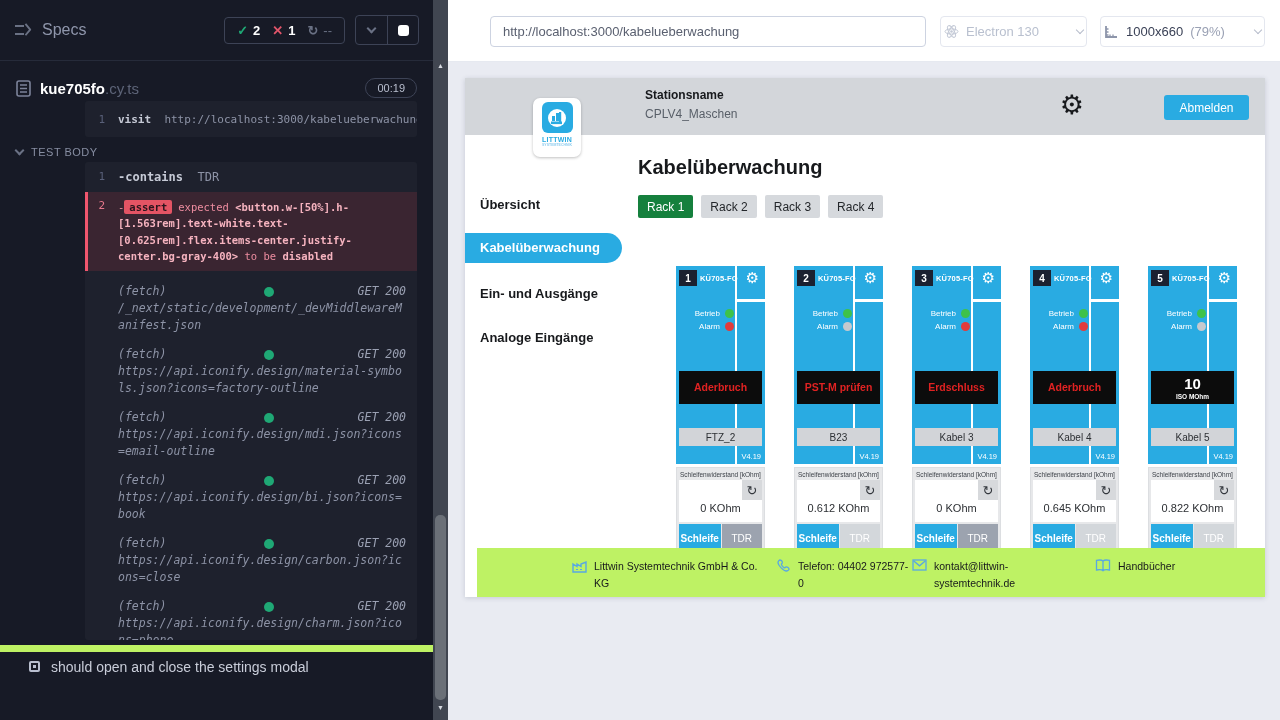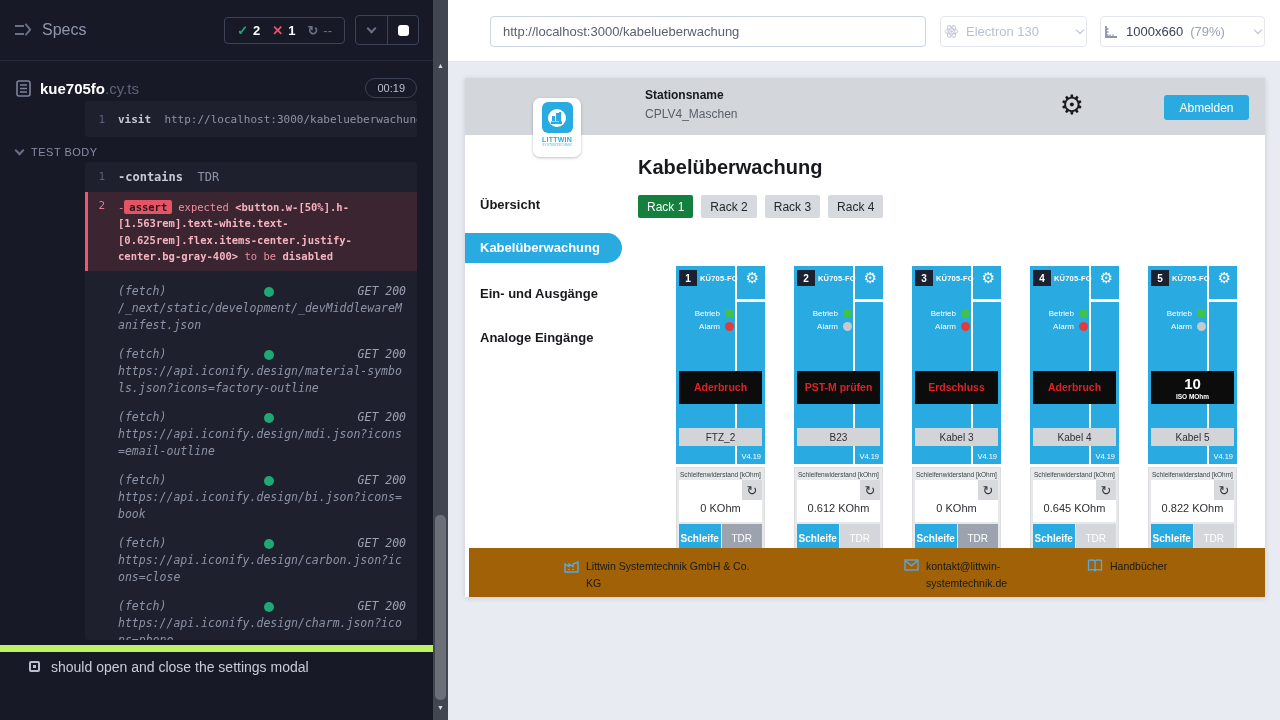--- a/index.html
+++ b/index.html
@@ -135,21 +135,21 @@
   .value-box{position:relative;background:#fff;height:42px;}
   .refresh-btn{position:absolute;right:0;top:0;width:20px;height:20px;background:#d7d9dc;color:#33373d;
                font-size:13px;display:flex;align-items:center;justify-content:center;cursor:pointer;line-height:1;}
   .value-txt{position:absolute;left:0;right:0;top:22px;text-align:center;font-size:11px;color:#2c2f33;}
   .btn-row{display:flex;gap:1px;margin-top:2px;}
   .half-btn{width:50%;height:29px;display:flex;align-items:center;justify-content:center;
             font-size:10px;color:#fff;cursor:pointer;border:none;}
   .schleife-btn{background:#29abe2;font-weight:bold;}
   .blue-strip{height:12px;background:#29abe2;margin-top:2px;}
 
-  #app-footer{position:absolute;left:4px;bottom:0;width:100%;height:49px;background:#a16207;z-index:8;}
+  #app-footer{position:absolute;left:12px;bottom:0;width:100%;height:49px;background:#bef264;z-index:8;}
   .foot-item{position:absolute;top:10px;display:flex;gap:7px;font-size:10.5px;color:#17191c;line-height:1.6;}
   .foot-icon{color:#58a8e2;flex:none;margin-top:1px;}
   .f1{left:95px;} .f2{left:300px;} .f3{left:435px;} .f4{left:618px;}
 
   svg{display:block;}
 </style>
 </head>
 <body>
 
 <div id="stage">
@@ -583,20 +583,28 @@
   <div class="foot-item f1">
     <span class="foot-icon">
               <svg width="15" height="14" viewBox="0 0 15 14">
                 <path d="M1 13V5l4 2.5V5l4 2.5V5l5-2v10z" fill="none" stroke="currentColor" stroke-width="1.4"></path>
                 <path d="M4 10.5h2M8 10.5h2" stroke="currentColor" stroke-width="1.2"></path>
               </svg>
             </span>
     <span><span>Littwin Systemtechnik GmbH &amp; Co.</span><br><span>KG</span></span>
   </div>
 
+  <div class="foot-item f2">
+    <span class="foot-icon">
+              <svg width="14" height="14" viewBox="0 0 14 14">
+                <path d="M3 1c1 0 2.2 1.2 2.4 2.2.2.8-.6 1.4-1 2-.3.6 2 3.3 2.8 3.6.6.2 1.2-.8 2-1 1-.2 2.8 1.2 2.8 2.2 0 .8-1.4 2-2.6 2C6.6 12 1 6.4 1 3.6 1 2.4 2.2 1 3 1z" fill="none" stroke="currentColor" stroke-width="1.3"></path>
+              </svg>
+            </span>
+    <span><span>Telefon: 04402 972577-</span><br><span>0</span></span>
+  </div>
 
   <div class="foot-item f3">
     <span class="foot-icon">
               <svg width="15" height="12" viewBox="0 0 15 12">
                 <rect x="1" y="1" width="13" height="10" fill="none" stroke="currentColor" stroke-width="1.3"></rect>
                 <path d="M1.5 1.8l6 5 6-5" fill="none" stroke="currentColor" stroke-width="1.3"></path>
               </svg>
             </span>
     <span><span>kontakt@littwin-</span><br><span>systemtechnik.de</span></span>
   </div>

